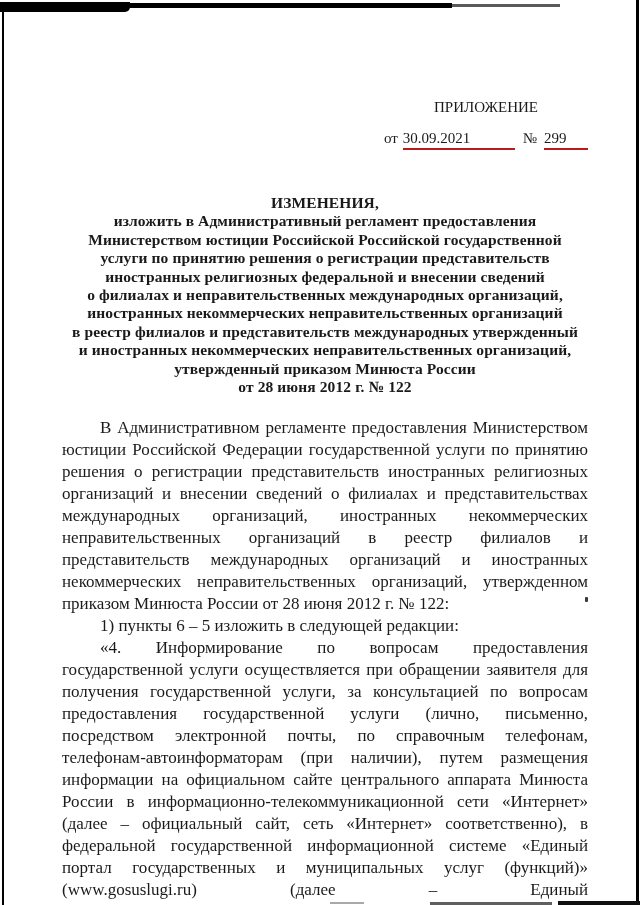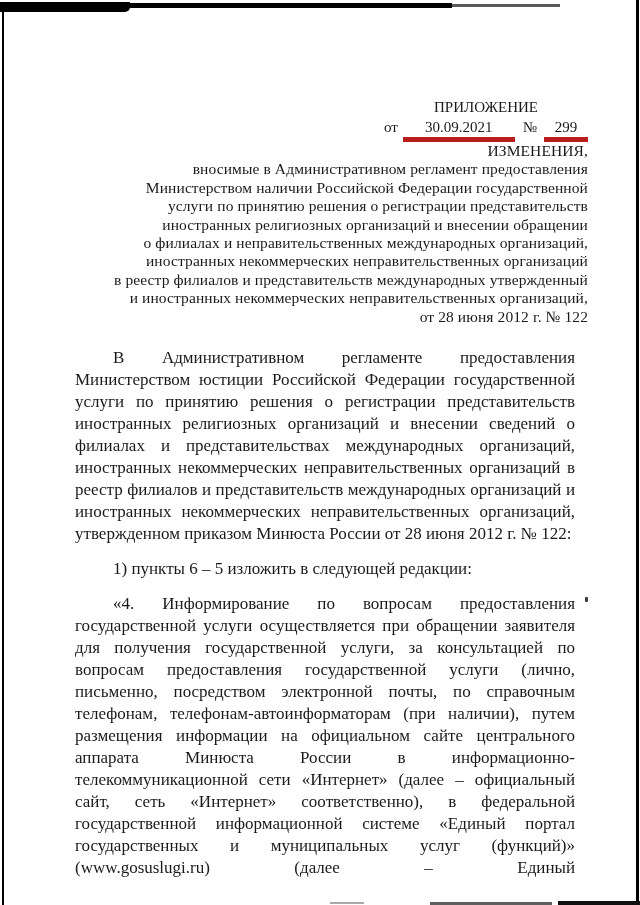--- a/index.html
+++ b/index.html
@@ -18,35 +18,36 @@
   .scan-left-line { position:absolute; top:8px; bottom:0; left:2px; width:2px; background:#000; }
   .scan-right-line{ position:absolute; top:0; bottom:0; right:1px; width:3px; background:#000; }
   .scan-bottom-a  { position:absolute; bottom:1px; left:330px; width:34px; height:2px; background:#a9a9a9; }
   .scan-bottom-b  { position:absolute; bottom:0; left:430px; width:122px; height:3px; background:#5f5f5f; }
   .scan-bottom-c  { position:absolute; bottom:0; left:558px; width:82px; height:4px; background:#101010; }
   .scan-speck     { position:absolute; top:597px; left:585px; width:3px; height:5px; background:#3a3a3a; border-radius:1px; }
 
   .content { position:absolute; left:62px; top:98px; width:526px; }
 
   .doc-header { margin-left:auto; width:204px; text-align:center; font-size:15px; line-height:19px; }
-  .approval-line { display:flex; align-items:baseline; white-space:nowrap; margin-top:1px; }
-  .blank-fill { display:inline-block; border-bottom:5px solid #b91c1c; text-align:center; }
+  .approval-line { display:flex; align-items:baseline; white-space:nowrap; margin-top:12px; }
+  .blank-fill { display:inline-block; border-bottom:2px solid #b91c1c; text-align:left; }
   .date-fill  { flex:1; margin-left:5px; margin-right:8px; }
   .number-fill{ width:44px; margin-left:7px; }
 
   .doc-title {
-    text-align:right;
-    font-weight:normal;
+    margin-top:44px;
+    text-align:center;
+    font-weight:bold;
     font-size:15.5px;
     line-height:18.4px;
     letter-spacing:0.1px;
   }
 
   .doc-body { margin-top:21px; font-size:17px; line-height:22px; text-align:justify; }
-  .doc-body p { margin:13px; text-indent:38px; }
+  .doc-body p { margin:0; text-indent:38px; }
   .doc-body p.cut { text-align-last:justify; }
 </style>
 </head>
 <body>
 
 <div class="page">
 
   <div class="scan-top-blob"></div>
   <div class="scan-top-bar"></div>
   <div class="scan-top-fade"></div>
@@ -64,28 +65,29 @@
       <div class="approval-line">
         <span>от</span>
         <span class="blank-fill date-fill">30.09.2021</span>
         <span>№</span>
         <span class="blank-fill number-fill">299</span>
       </div>
     </div>
 
     <div class="doc-title">
       <div>ИЗМЕНЕНИЯ,</div>
-      <div>вносимые в Административном регламент предоставления</div>
-      <div>Министерством наличии Российской Федерации государственной</div>
+      <div>изложить в Административный регламент предоставления</div>
+      <div>Министерством юстиции Российской Российской государственной</div>
       <div>услуги по принятию решения о регистрации представительств</div>
-      <div>иностранных религиозных организаций и внесении обращении</div>
+      <div>иностранных религиозных федеральной и внесении сведений</div>
       <div>о филиалах и неправительственных международных организаций,</div>
       <div>иностранных некоммерческих неправительственных организаций</div>
       <div>в реестр филиалов и представительств международных утвержденный</div>
       <div>и иностранных некоммерческих неправительственных организаций,</div>
+      <div>утвержденный приказом Минюста России</div>
       <div>от 28 июня 2012 г. № 122</div>
     </div>
 
     <div class="doc-body">
       <p>В Административном регламенте предоставления Министерством юстиции Российской Федерации государственной услуги по принятию решения о регистрации представительств иностранных религиозных организаций и внесении сведений о филиалах и представительствах международных организаций, иностранных некоммерческих неправительственных организаций в реестр филиалов и представительств международных организаций и иностранных некоммерческих неправительственных организаций, утвержденном приказом Минюста России от 28 июня 2012 г. № 122:</p>
       <p>1) пункты 6 – 5 изложить в следующей редакции:</p>
       <p class="cut">«4. Информирование по вопросам предоставления государственной услуги осуществляется при обращении заявителя для получения государственной услуги, за консультацией по вопросам предоставления государственной услуги (лично, письменно, посредством электронной почты, по справочным телефонам, телефонам-автоинформаторам (при наличии), путем размещения информации на официальном сайте центрального аппарата Минюста России в информационно-телекоммуникационной сети «Интернет» (далее – официальный сайт, сеть «Интернет» соответственно), в федеральной государственной информационной системе «Единый портал государственных и муниципальных услуг (функций)» (www.gosuslugi.ru) (далее – Единый</p>
     </div>
 
   </div>

